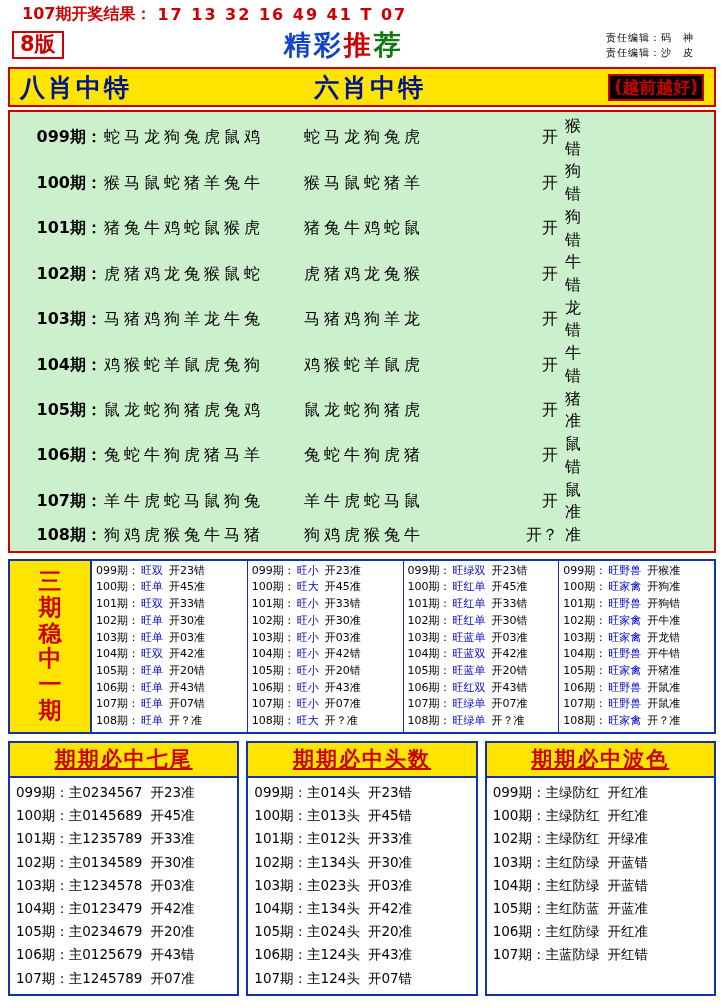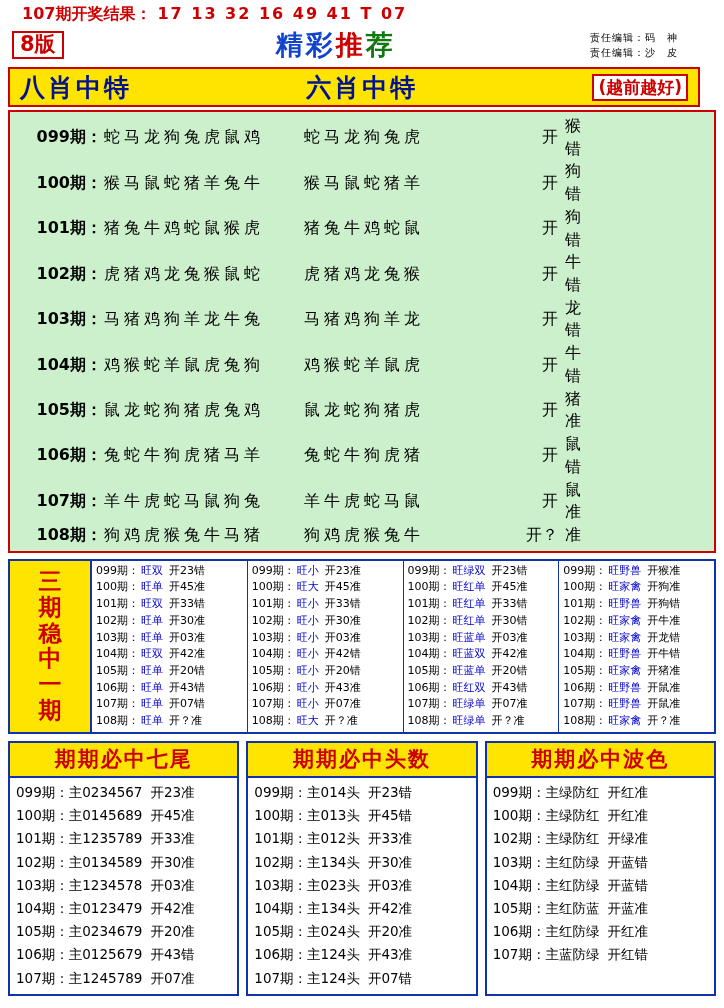--- a/index.html
+++ b/index.html
@@ -7,47 +7,47 @@
   body {
     width:724px; height:1008px;
     background:#ffffff;
     font-family:"DejaVu Sans","Liberation Sans",sans-serif;
     overflow:hidden;
   }
   .page { position:relative; width:724px; height:1008px; background:#fff; padding:0; }
 
   
   .topline {
-    display:flex; align-items:flex-start; padding:4px 8px 0 22px;
+    display:flex; align-items:center; padding:4px 8px 0 22px;
     font-weight:bold; font-size:16px; color:#c00000;
   }
   .topline .lbl { color:#cc0000; }
   .topline .nums { color:#cc0000; letter-spacing:2px; margin-left:6px; }
 
-  .headrow { display:flex; align-items:center; padding:2px 16px 2px 12px; }
+  .headrow { display:flex; align-items:center; padding:2px 0 2px 12px; }
   .banner8 {
     border:2px solid #cc0000; color:#cc0000; font-weight:bold;
     font-size:21px; padding:0 6px; line-height:1.1; margin-right:18px;
   }
   .jingcai { flex:1; text-align:center; font-size:27px; font-weight:bold; letter-spacing:3px;}
   .jingcai .b { color:#1144cc; }
   .jingcai .r { color:#cc0000; }
   .jingcai .g { color:#117711; }
   .credits { font-size:10px; color:#000; line-height:1.5; text-align:left; min-width:118px;}
   .credits span { letter-spacing:1px;}
 
   
   .ybar {
-    margin:2px 24px 0 8px; background:#ffe400; border:2px solid #cc0000;
+    margin:2px 8px 0 8px; background:#ffe400; border:2px solid #cc0000;
     height:40px; display:flex; align-items:center; justify-content:space-between;
     padding:0 10px;
   }
   .ybar .t1, .ybar .t2 { font-size:25px; font-weight:bold; color:#00138f; letter-spacing:3px; }
   .ybar .t2 { color:#00138f; }
-  .ybar .t3 { font-size:17px; font-weight:bold; color:#cc0000; border:2px solid #cc0000; padding:0 4px; background:#ffffff;}
+  .ybar .t3 { font-size:17px; font-weight:bold; color:#cc0000; border:2px solid #cc0000; padding:0 4px; background:#000000;}
 
   
   .greenbox {
     margin:3px 8px 0 8px; border:2px solid #cc0000; background:#ccf0cc;
     padding:3px 2px 4px 2px;
   }
   .grow { display:flex; align-items:center; font-size:16px; line-height:1.42; color:#000; }
   .grow .per { width:92px; text-align:right; padding-right:2px; font-weight:bold; }
   .grow .setA { width:200px; letter-spacing:4px; }
   .grow .setB { width:196px; letter-spacing:4px; }
@@ -66,21 +66,21 @@
   .tb-line { font-size:11px; line-height:1.52; white-space:nowrap; }
   .tb-line .p { color:#000; }
   .tb-line .v { color:#0000cc; margin-left:2px; }
   .tb-line .o { color:#000; margin-left:6px; }
 
   
   .trio { margin:7px 8px 0 8px; display:flex; gap:7px; }
   .trio-col { flex:1; border:2px solid #1133aa; background:#fff; }
   .trio-head {
     background:#ffe400; border-bottom:2px solid #1133aa; text-align:center;
-    font-size:21px; font-weight:bold; color:#cc0000; padding:2px 0 3px 0; letter-spacing:2px;
+    font-size:21px; font-weight:bold; color:#cc0000; padding:2px 0 3px 0; letter-spacing:2px;text-decoration:underline;
   }
   .trio-body { padding:3px 4px 4px 6px; }
   .trio-line { font-size:13.5px; line-height:1.72; white-space:nowrap; }
   .trio-line .p { color:#000; }
   .trio-line .v { color:#000; }
   .trio-line .o { color:#000; margin-left:8px; }
 </style>
 </head>
 <body>
 

